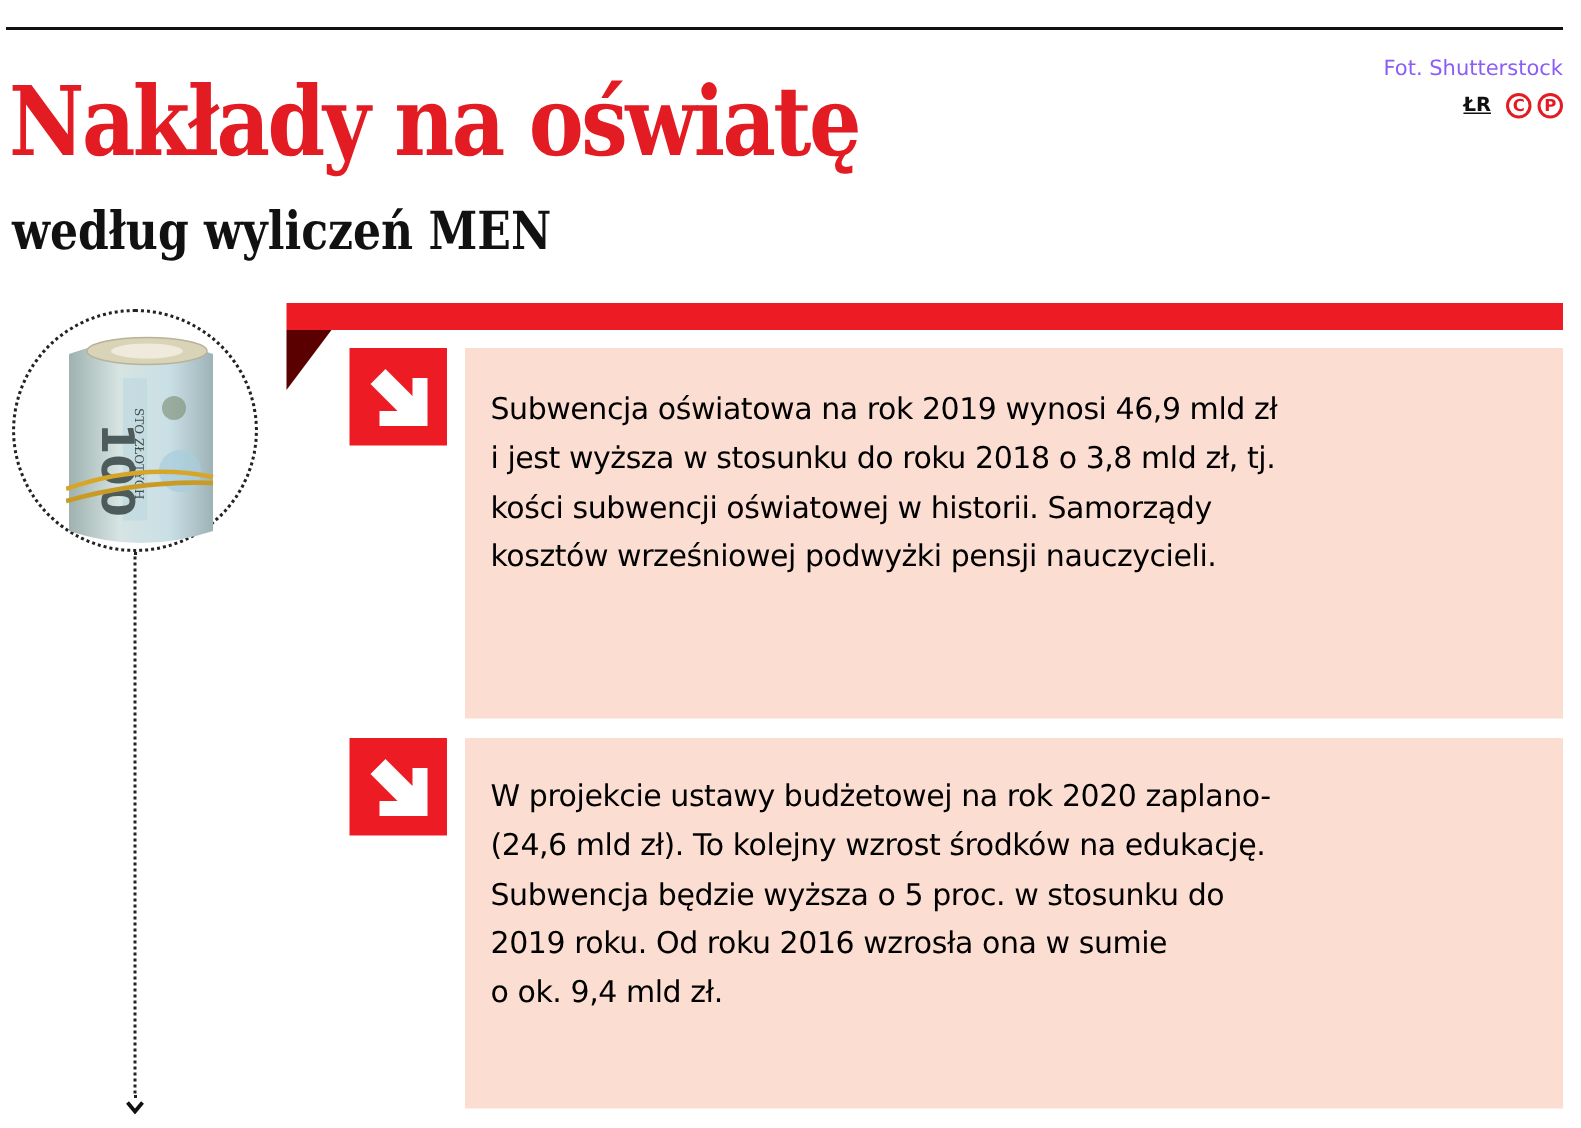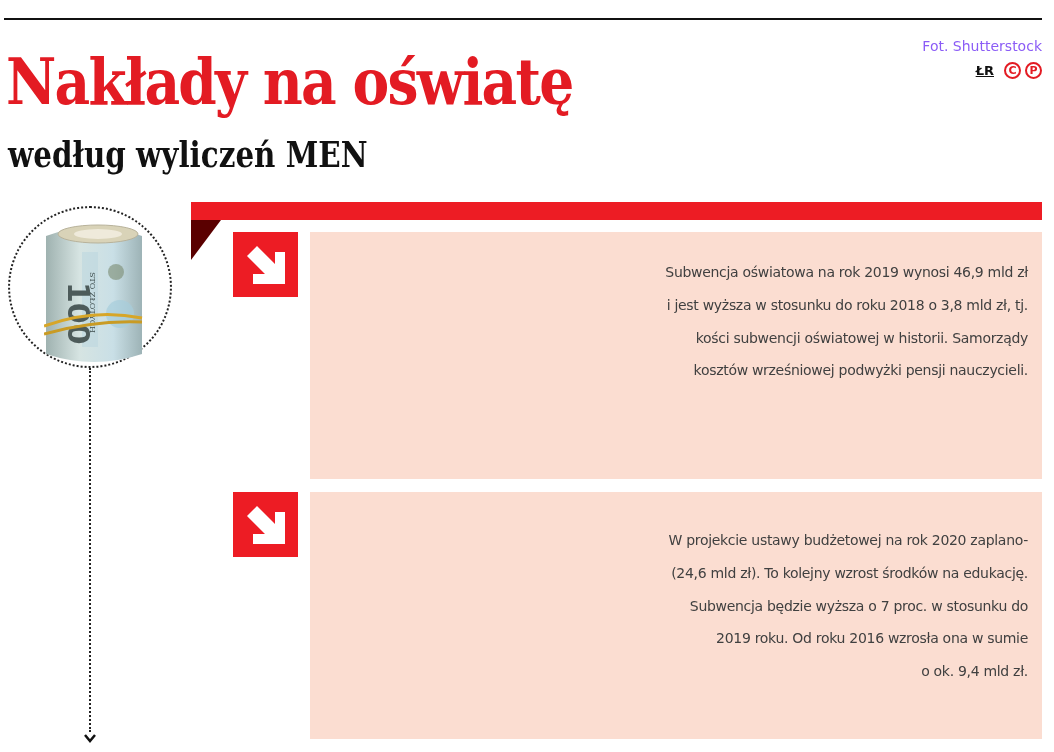--- a/index.html
+++ b/index.html
@@ -85,24 +85,23 @@
     .arrow-box svg { width: 65px; height: 65px; display: block; }
 
     .pink-box {
       position: absolute; left: 310px; width: 732px;
       background: #fbddd1;
       box-sizing: border-box;
       padding: 24px 14px 0 17px;
     }
     .pink-box .para {
       font-family: "DejaVu Sans", sans-serif;
-      font-size: 14px; line-height: 32.8px;
-      color: #404040;
+      font-size: 20px; line-height: 32.8px;
+      color: #000000;
       letter-spacing: -0.3px;
-      text-align: right;
     }
     .para .line { display: block; white-space: nowrap; }
   </style>
 </head>
 <body>
 
 <div class="top-rule"></div>
 
 <div class="title">Nakłady na oświatę</div>
 <div class="subtitle">według wyliczeń MEN</div>
@@ -159,21 +158,21 @@
     <span class="line">kości subwencji oświatowej w historii. Samorządy</span>
     <span class="line">kosztów wrześniowej podwyżki pensji nauczycieli.</span>
   </div>
 </div>
 
 <div class="arrow-box" style="top:492px">
   <svg viewBox="0 0 65 65">
     <path d="M14 24 L24 14 L42 32 L42 20 L52 20 L52 52 L20 52 L20 42 L32 42 Z" fill="#ffffff"></path>
   </svg>
 </div>
-<div class="pink-box" style="top:492px; height:247px; padding-top:32px;">
+<div class="pink-box" style="top:492px; height:247px; padding-top:22px;">
   <div class="para">
     <span class="line">W projekcie ustawy budżetowej na rok 2020 zaplano-</span>
     <span class="line">(24,6 mld zł). To kolejny wzrost środków na edukację.</span>
-    <span class="line">Subwencja będzie wyższa o 7 proc. w stosunku do</span>
+    <span class="line">Subwencja będzie wyższa o 5 proc. w stosunku do</span>
     <span class="line">2019 roku. Od roku 2016 wzrosła ona w sumie</span>
     <span class="line">o ok. 9,4 mld zł.</span>
   </div>
 </div>
 
 </body></html>

